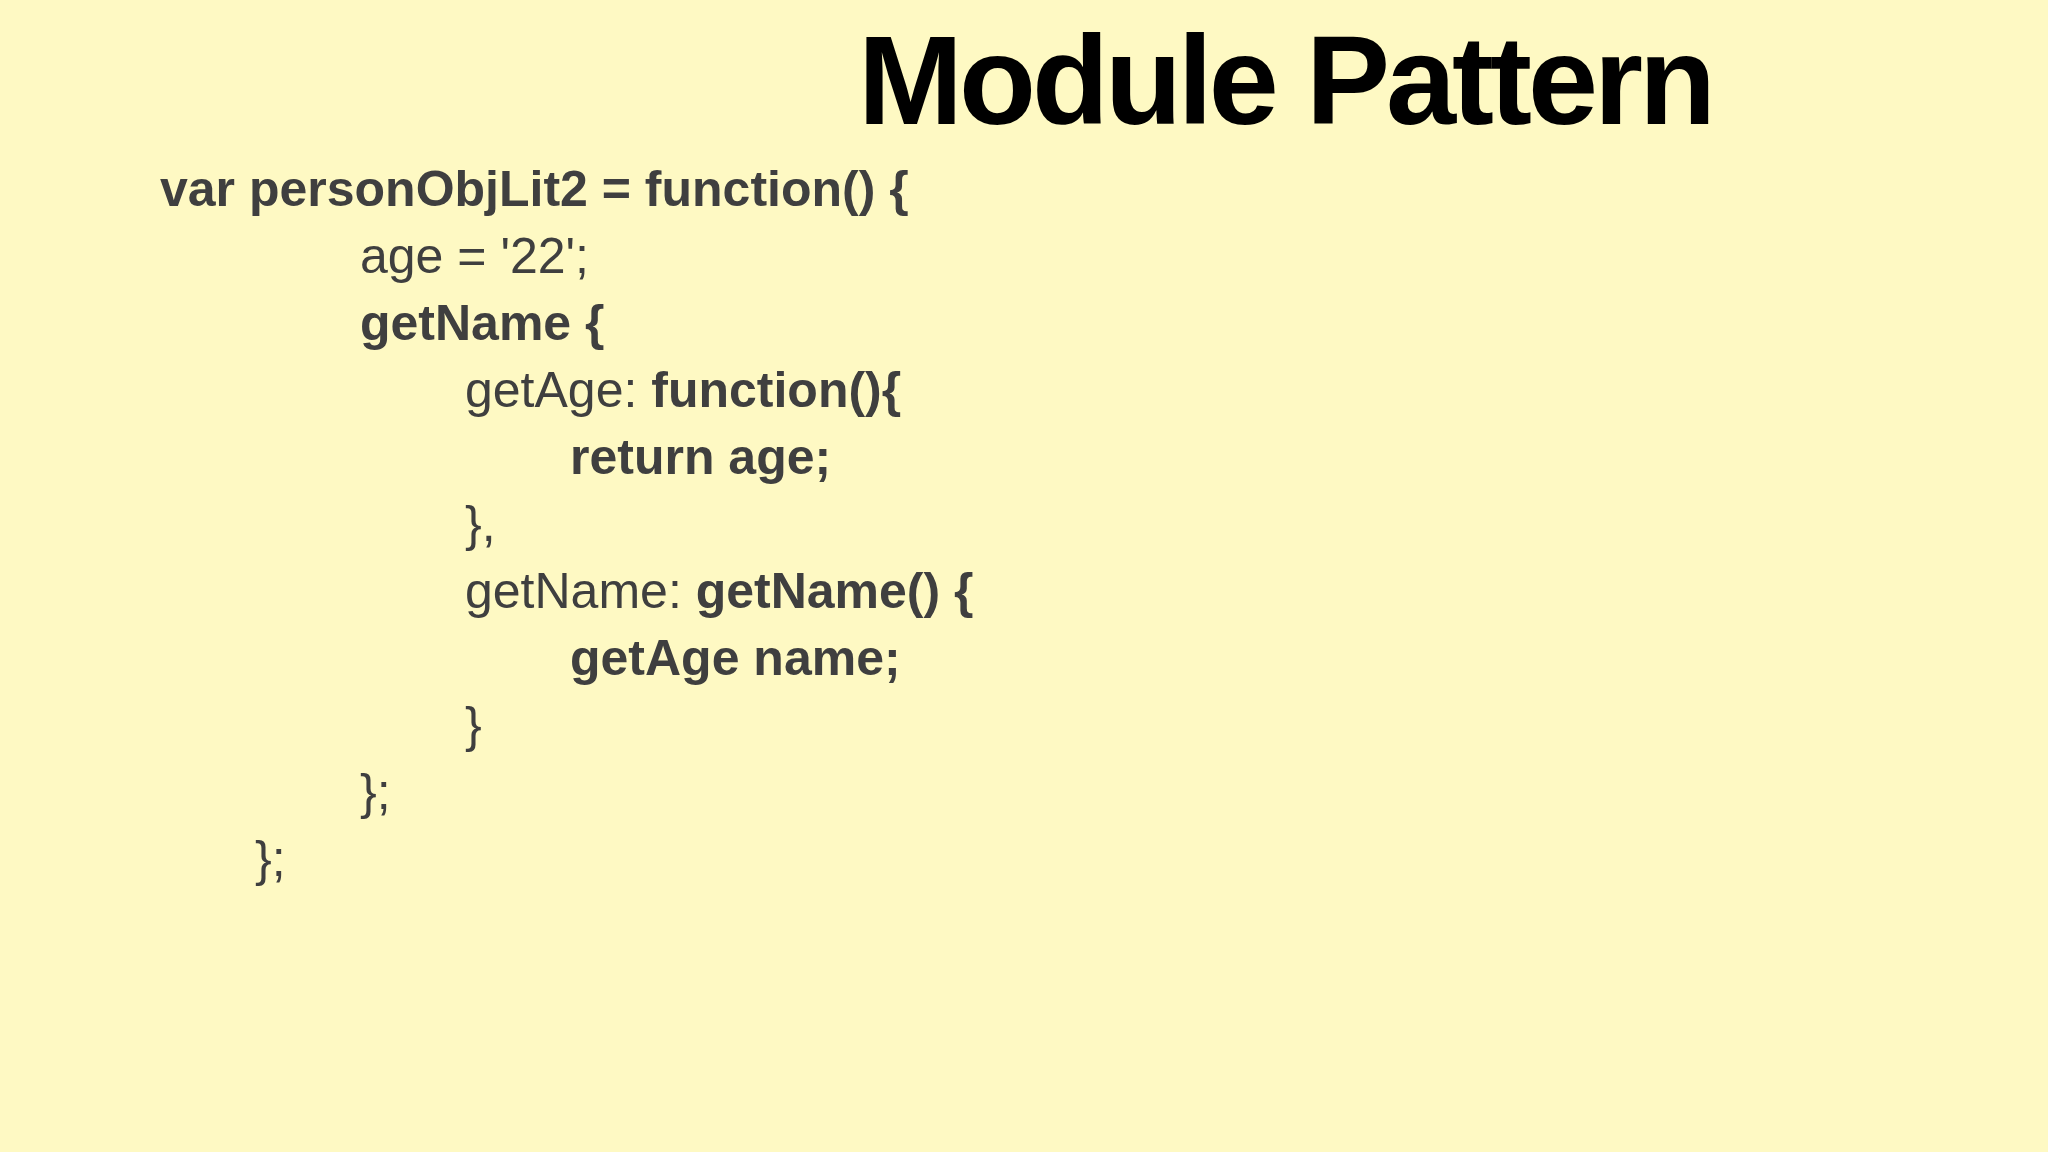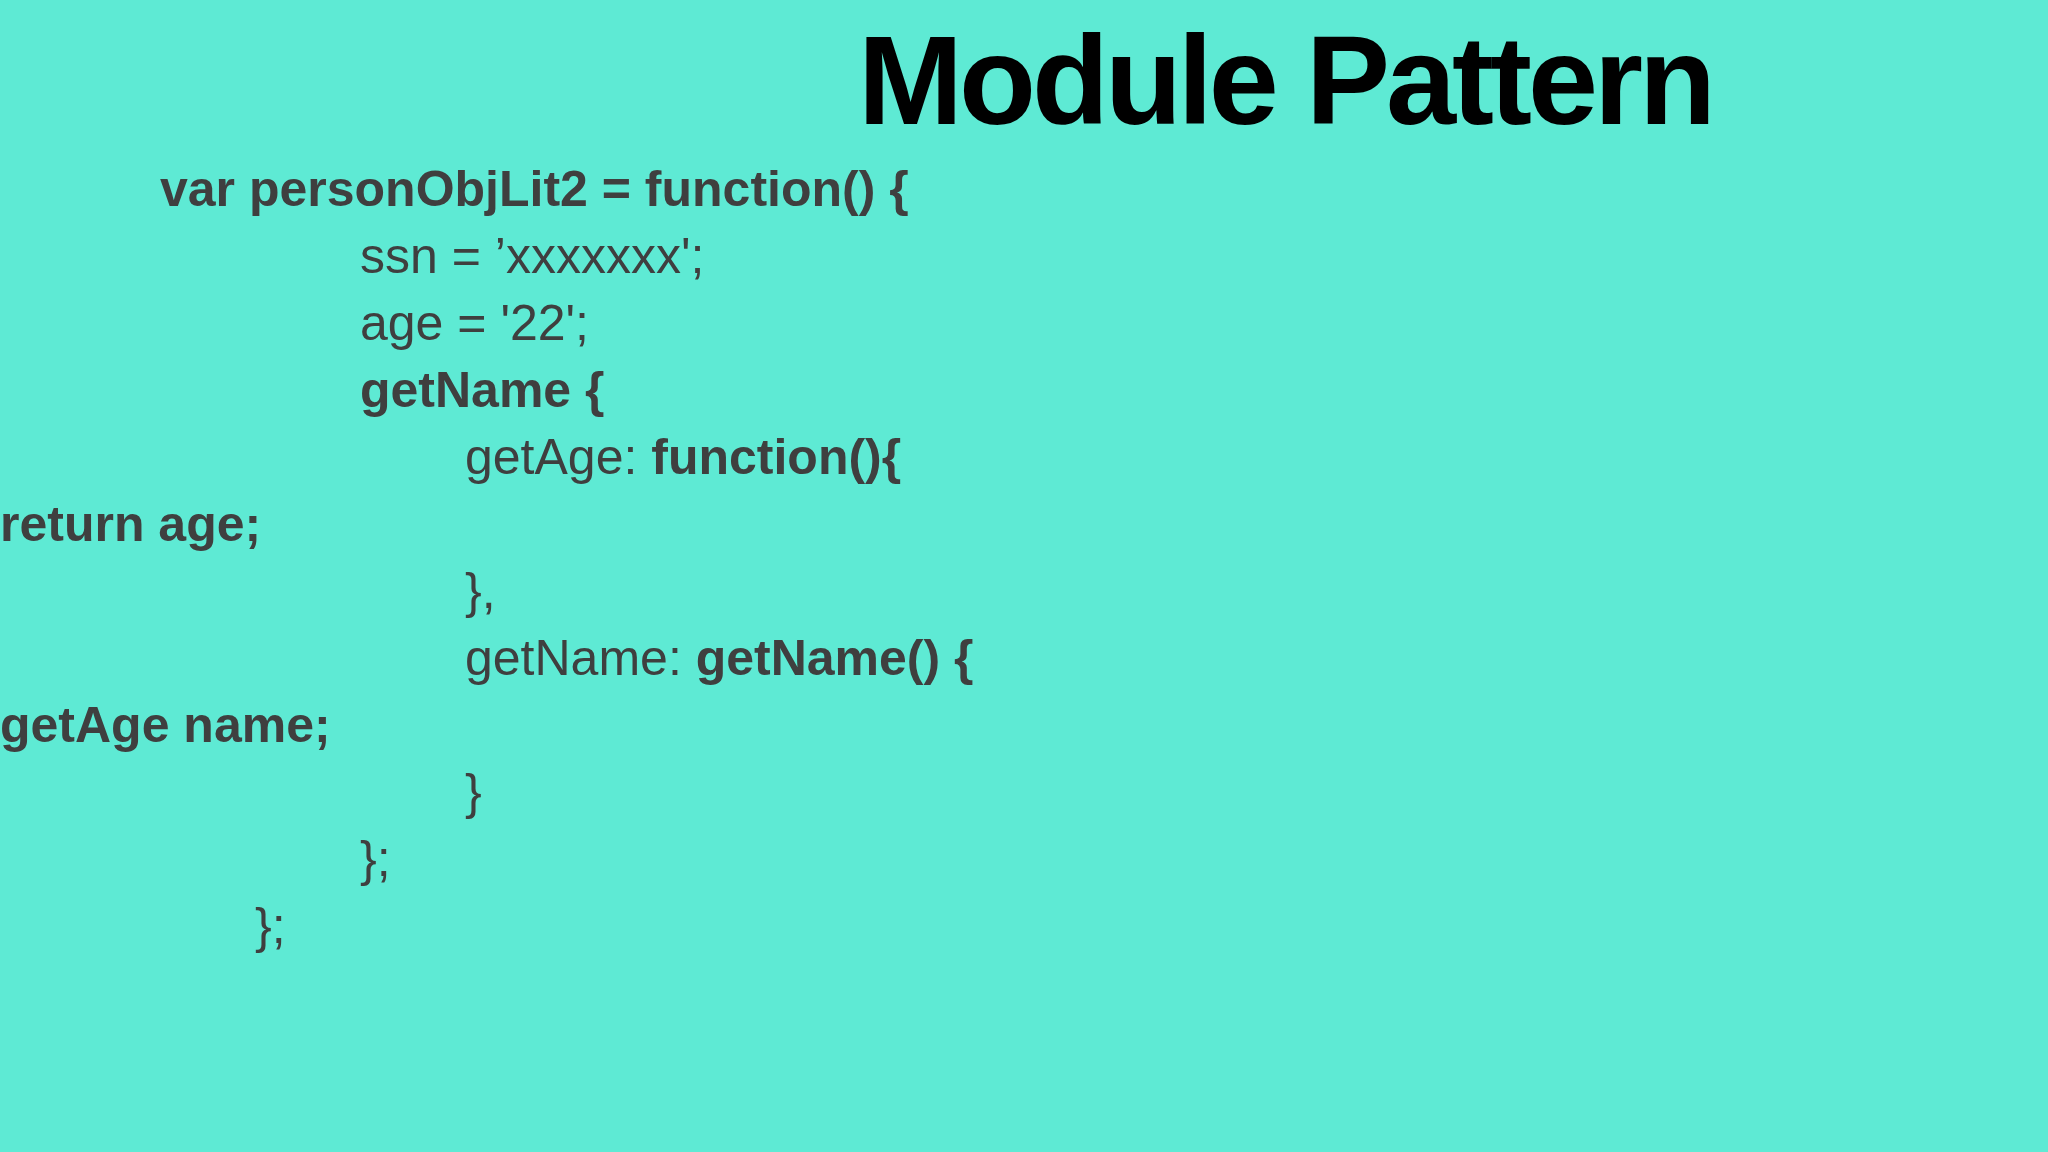--- a/index.html
+++ b/index.html
@@ -5,21 +5,21 @@
   html, body {
     margin: 0;
     padding: 0;
     background: #ffffff;
     font-family: "Liberation Sans", "DejaVu Sans", sans-serif;
   }
   .slide {
     position: relative;
     width: 2048px;
     height: 1152px;
-    background: #5eead4;
+    background: #fef9c3;
     overflow: hidden;
   }
   .slide-title {
     position: absolute;
     left: 858px;
     top: 18px;
     margin: 0;
     font-size: 126px;
     line-height: 126px;
     font-weight: 800;
@@ -39,33 +39,32 @@
   .code-line {
     height: 67px;
     white-space: pre;
   }
   .code-line .n { font-weight: 400; }
   .code-line .b { font-weight: 700; }
   
   .ind-a { padding-left: 160px; }  
   .ind-b { padding-left: 360px; }  
   .ind-c { padding-left: 465px; }  
-  .ind-d { }  
+  .ind-d { padding-left: 570px; }  
   .ind-e { padding-left: 255px; }  
 </style>
 </head>
 <body>
 
 <div class="slide">
 
   <h1 class="slide-title">Module Pattern</h1>
 
   <div class="code-block">
     <div class="code-line ind-a"><span class="n"></span><span class="b">var personObjLit2 = function() {</span></div>
-    <div class="code-line ind-b"><span class="n">ssn = ’xxxxxxx';</span><span class="b"></span></div>
     <div class="code-line ind-b"><span class="n">age = '22';</span><span class="b"></span></div>
     <div class="code-line ind-b"><span class="n"></span><span class="b">getName {</span></div>
     <div class="code-line ind-c"><span class="n">getAge: </span><span class="b">function(){</span></div>
     <div class="code-line ind-d"><span class="n"></span><span class="b">return age;</span></div>
     <div class="code-line ind-c"><span class="n">},</span><span class="b"></span></div>
     <div class="code-line ind-c"><span class="n">getName: </span><span class="b">getName() {</span></div>
     <div class="code-line ind-d"><span class="n"></span><span class="b">getAge name;</span></div>
     <div class="code-line ind-c"><span class="n">}</span><span class="b"></span></div>
     <div class="code-line ind-b"><span class="n">};</span><span class="b"></span></div>
     <div class="code-line ind-e"><span class="n">};</span><span class="b"></span></div>

